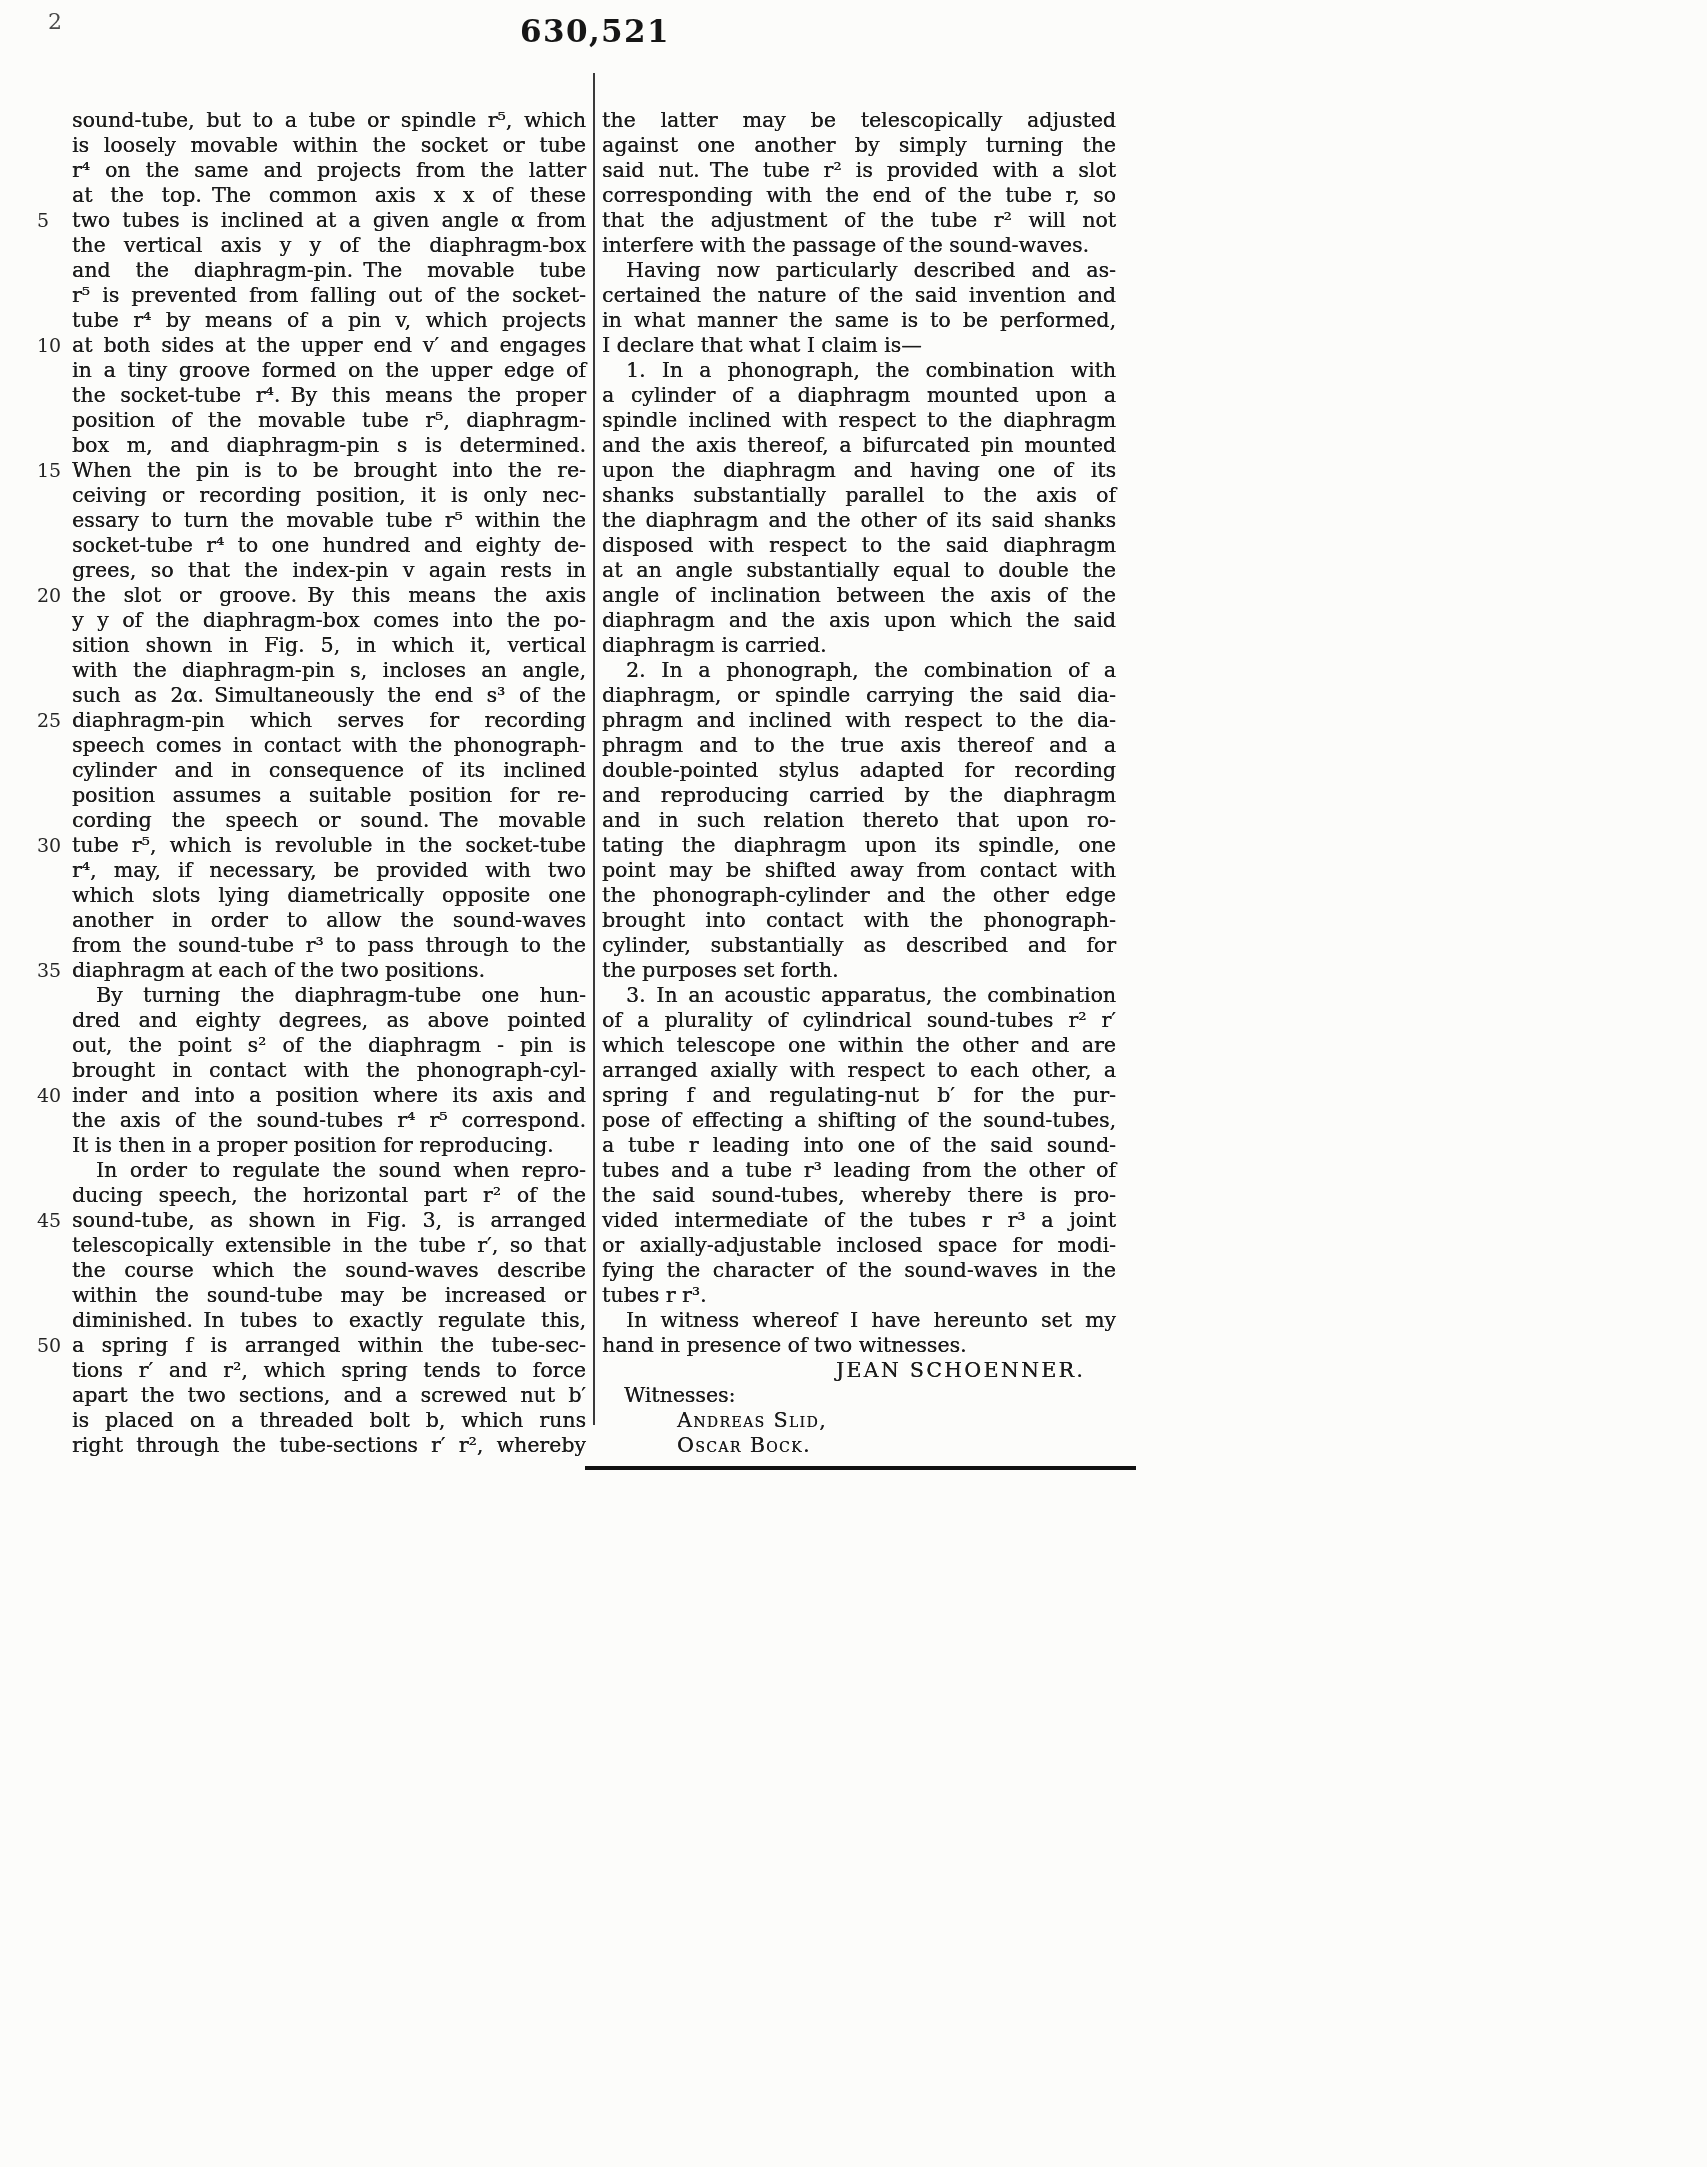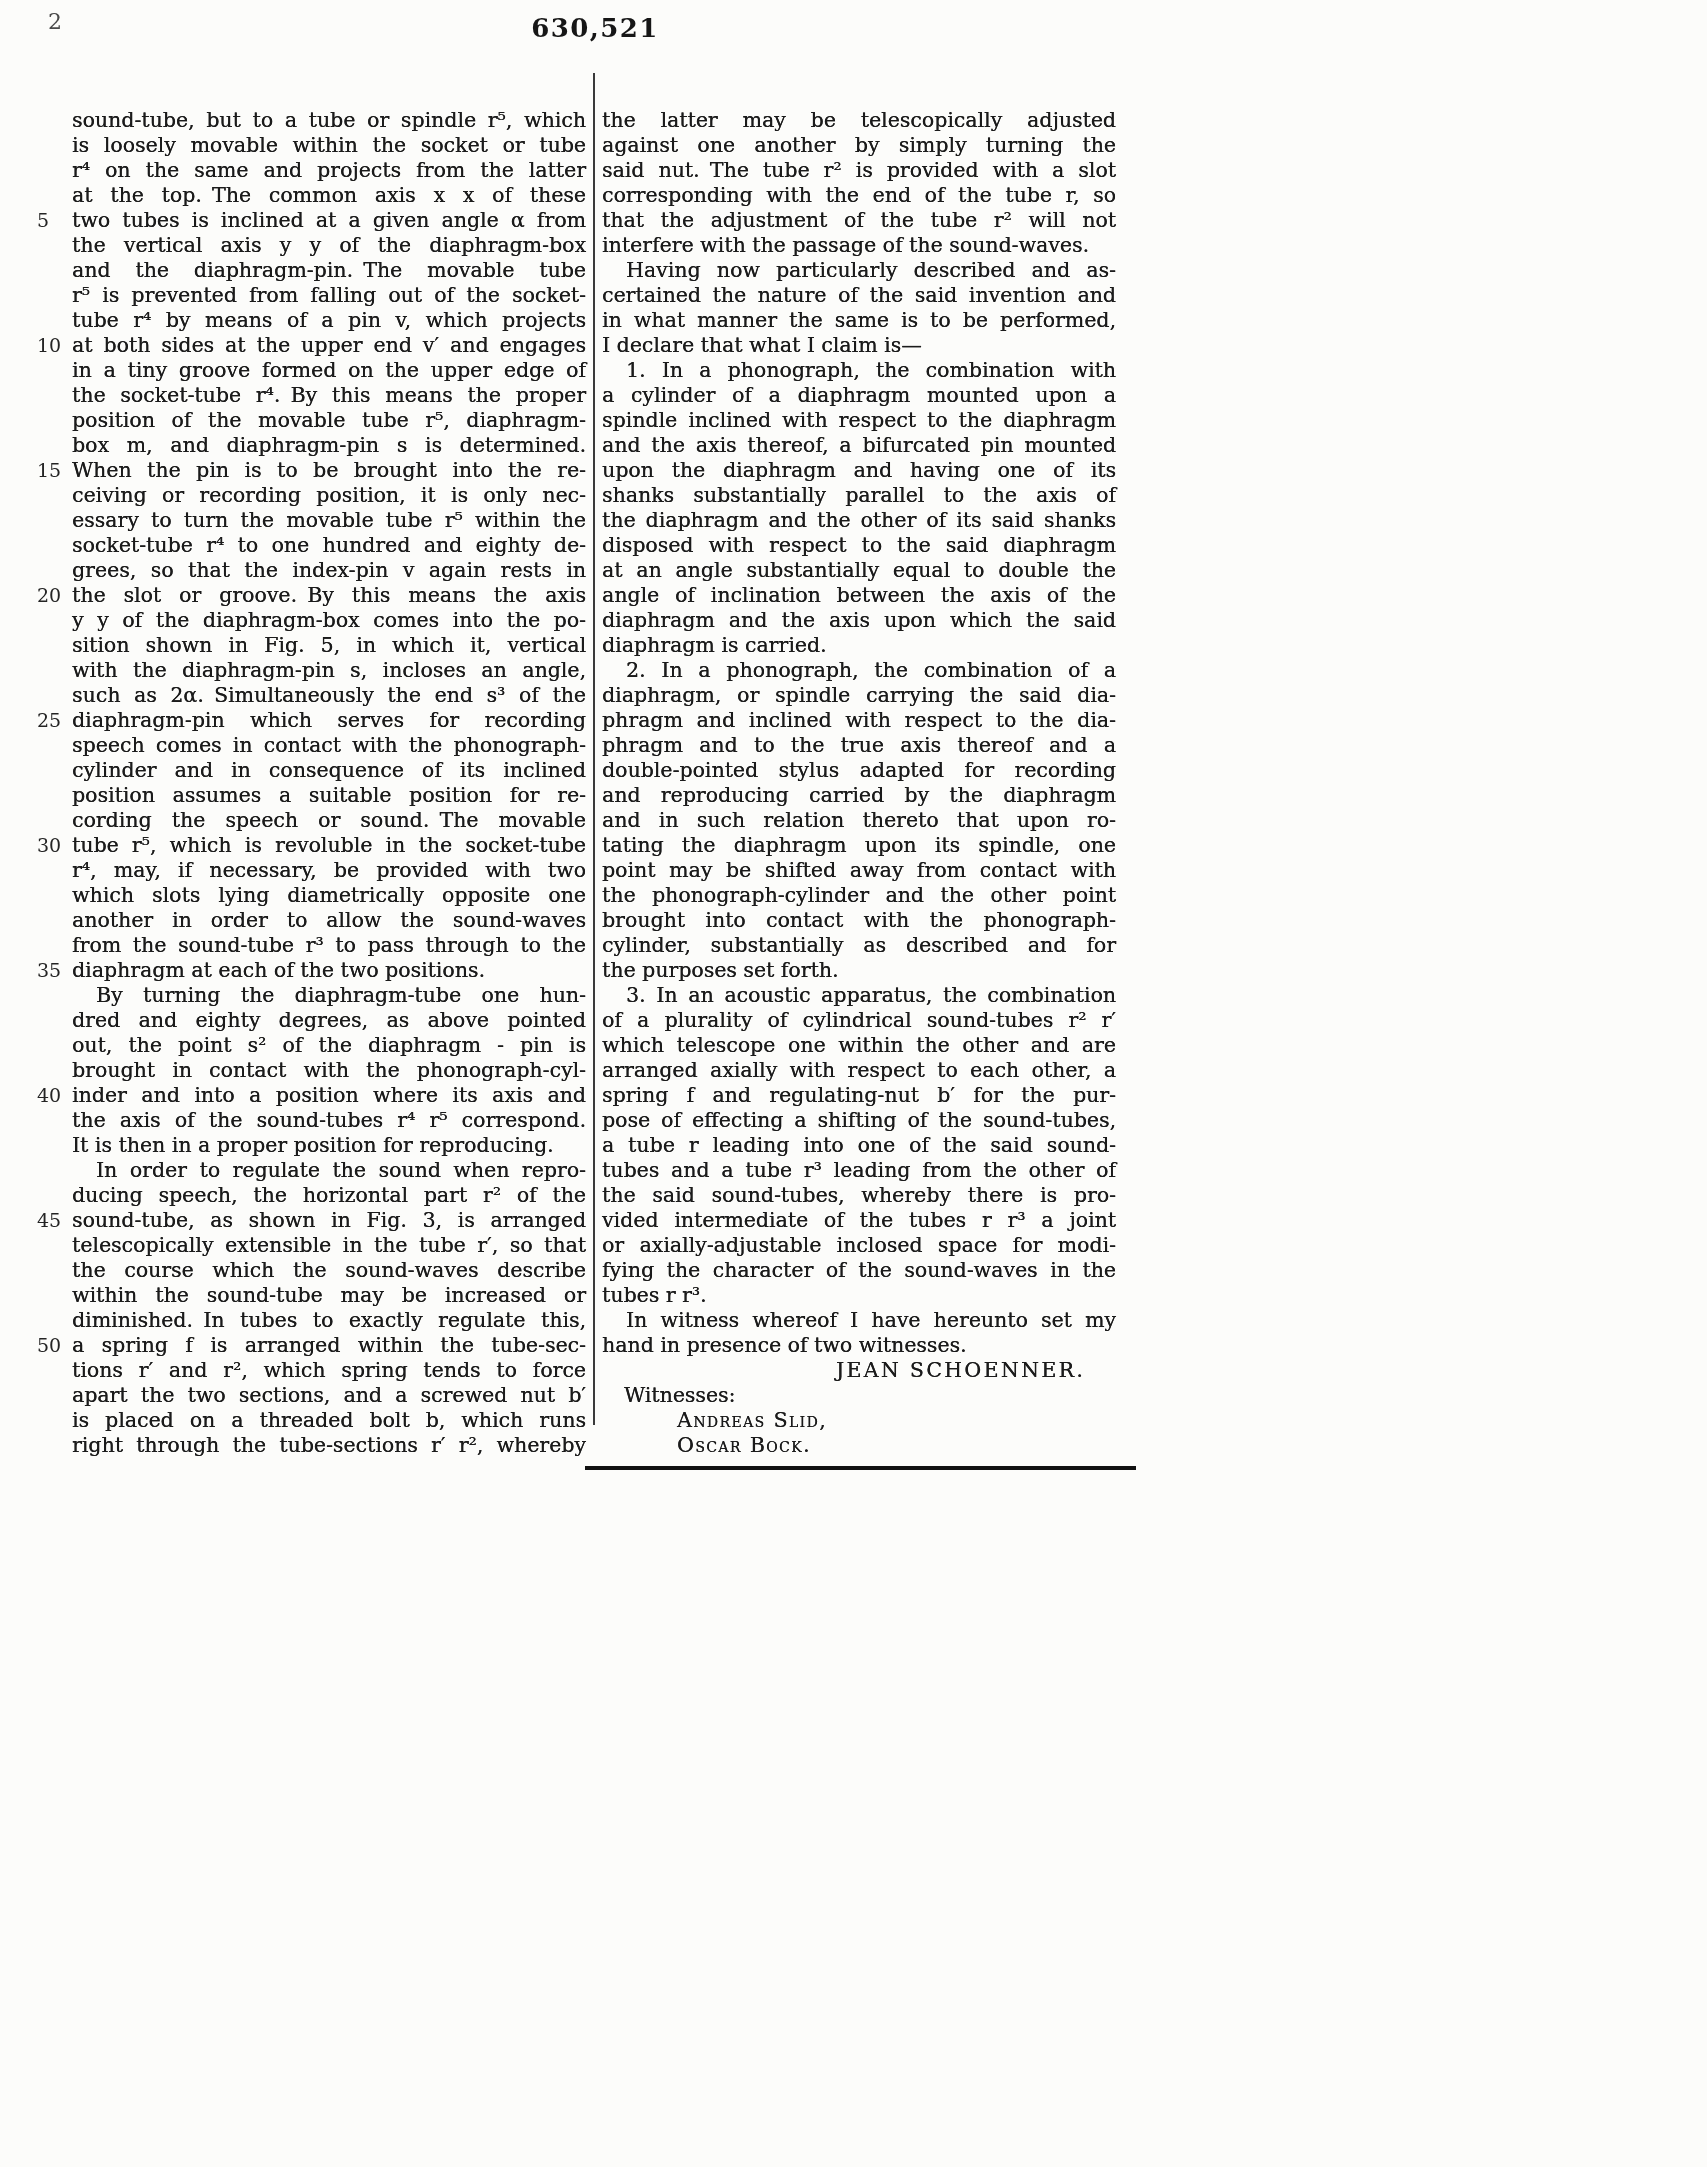--- a/index.html
+++ b/index.html
@@ -15,21 +15,21 @@
     font-family: "DejaVu Serif", "Liberation Serif", serif;
     color: #1b1b1b;
     overflow: hidden;
   }
   .header-patno {
     position: absolute;
     top: 13px;
     left: 0;
     width: 1190px;
     text-align: center;
-    font-size: 26px;
+    font-size: 31px;
     font-weight: bold;
     letter-spacing: 1.4px;
     color: #161616;
   }
   .header-pageno {
     position: absolute;
     top: 9.2px;
     left: 48px;
     font-size: 22px;
     color: #4a4a4a;
@@ -176,21 +176,21 @@
       <div class="tline f-e"><span>diaphragm is carried.</span></div>
       <div class="tline f-i"><span>2. In a phonograph, the combination of a</span></div>
       <div class="tline"><span>diaphragm, or spindle carrying the said dia-</span></div>
       <div class="tline"><span>phragm and inclined with respect to the dia-</span></div>
       <div class="tline"><span>phragm and to the true axis thereof and a</span></div>
       <div class="tline"><span>double-pointed stylus adapted for recording</span></div>
       <div class="tline"><span>and reproducing carried by the diaphragm</span></div>
       <div class="tline"><span>and in such relation thereto that upon ro-</span></div>
       <div class="tline"><span>tating the diaphragm upon its spindle, one</span></div>
       <div class="tline"><span>point may be shifted away from contact with</span></div>
-      <div class="tline"><span>the phonograph-cylinder and the other point</span></div>
+      <div class="tline"><span>the phonograph-cylinder and the other edge</span></div>
       <div class="tline"><span>brought into contact with the phonograph-</span></div>
       <div class="tline"><span>cylinder, substantially as described and for</span></div>
       <div class="tline f-e"><span>the purposes set forth.</span></div>
       <div class="tline f-i"><span>3. In an acoustic apparatus, the combination</span></div>
       <div class="tline"><span>of a plurality of cylindrical sound-tubes r² r′</span></div>
       <div class="tline"><span>which telescope one within the other and are</span></div>
       <div class="tline"><span>arranged axially with respect to each other, a</span></div>
       <div class="tline"><span>spring f and regulating-nut b′ for the pur-</span></div>
       <div class="tline"><span>pose of effecting a shifting of the sound-tubes,</span></div>
       <div class="tline"><span>a tube r leading into one of the said sound-</span></div>

